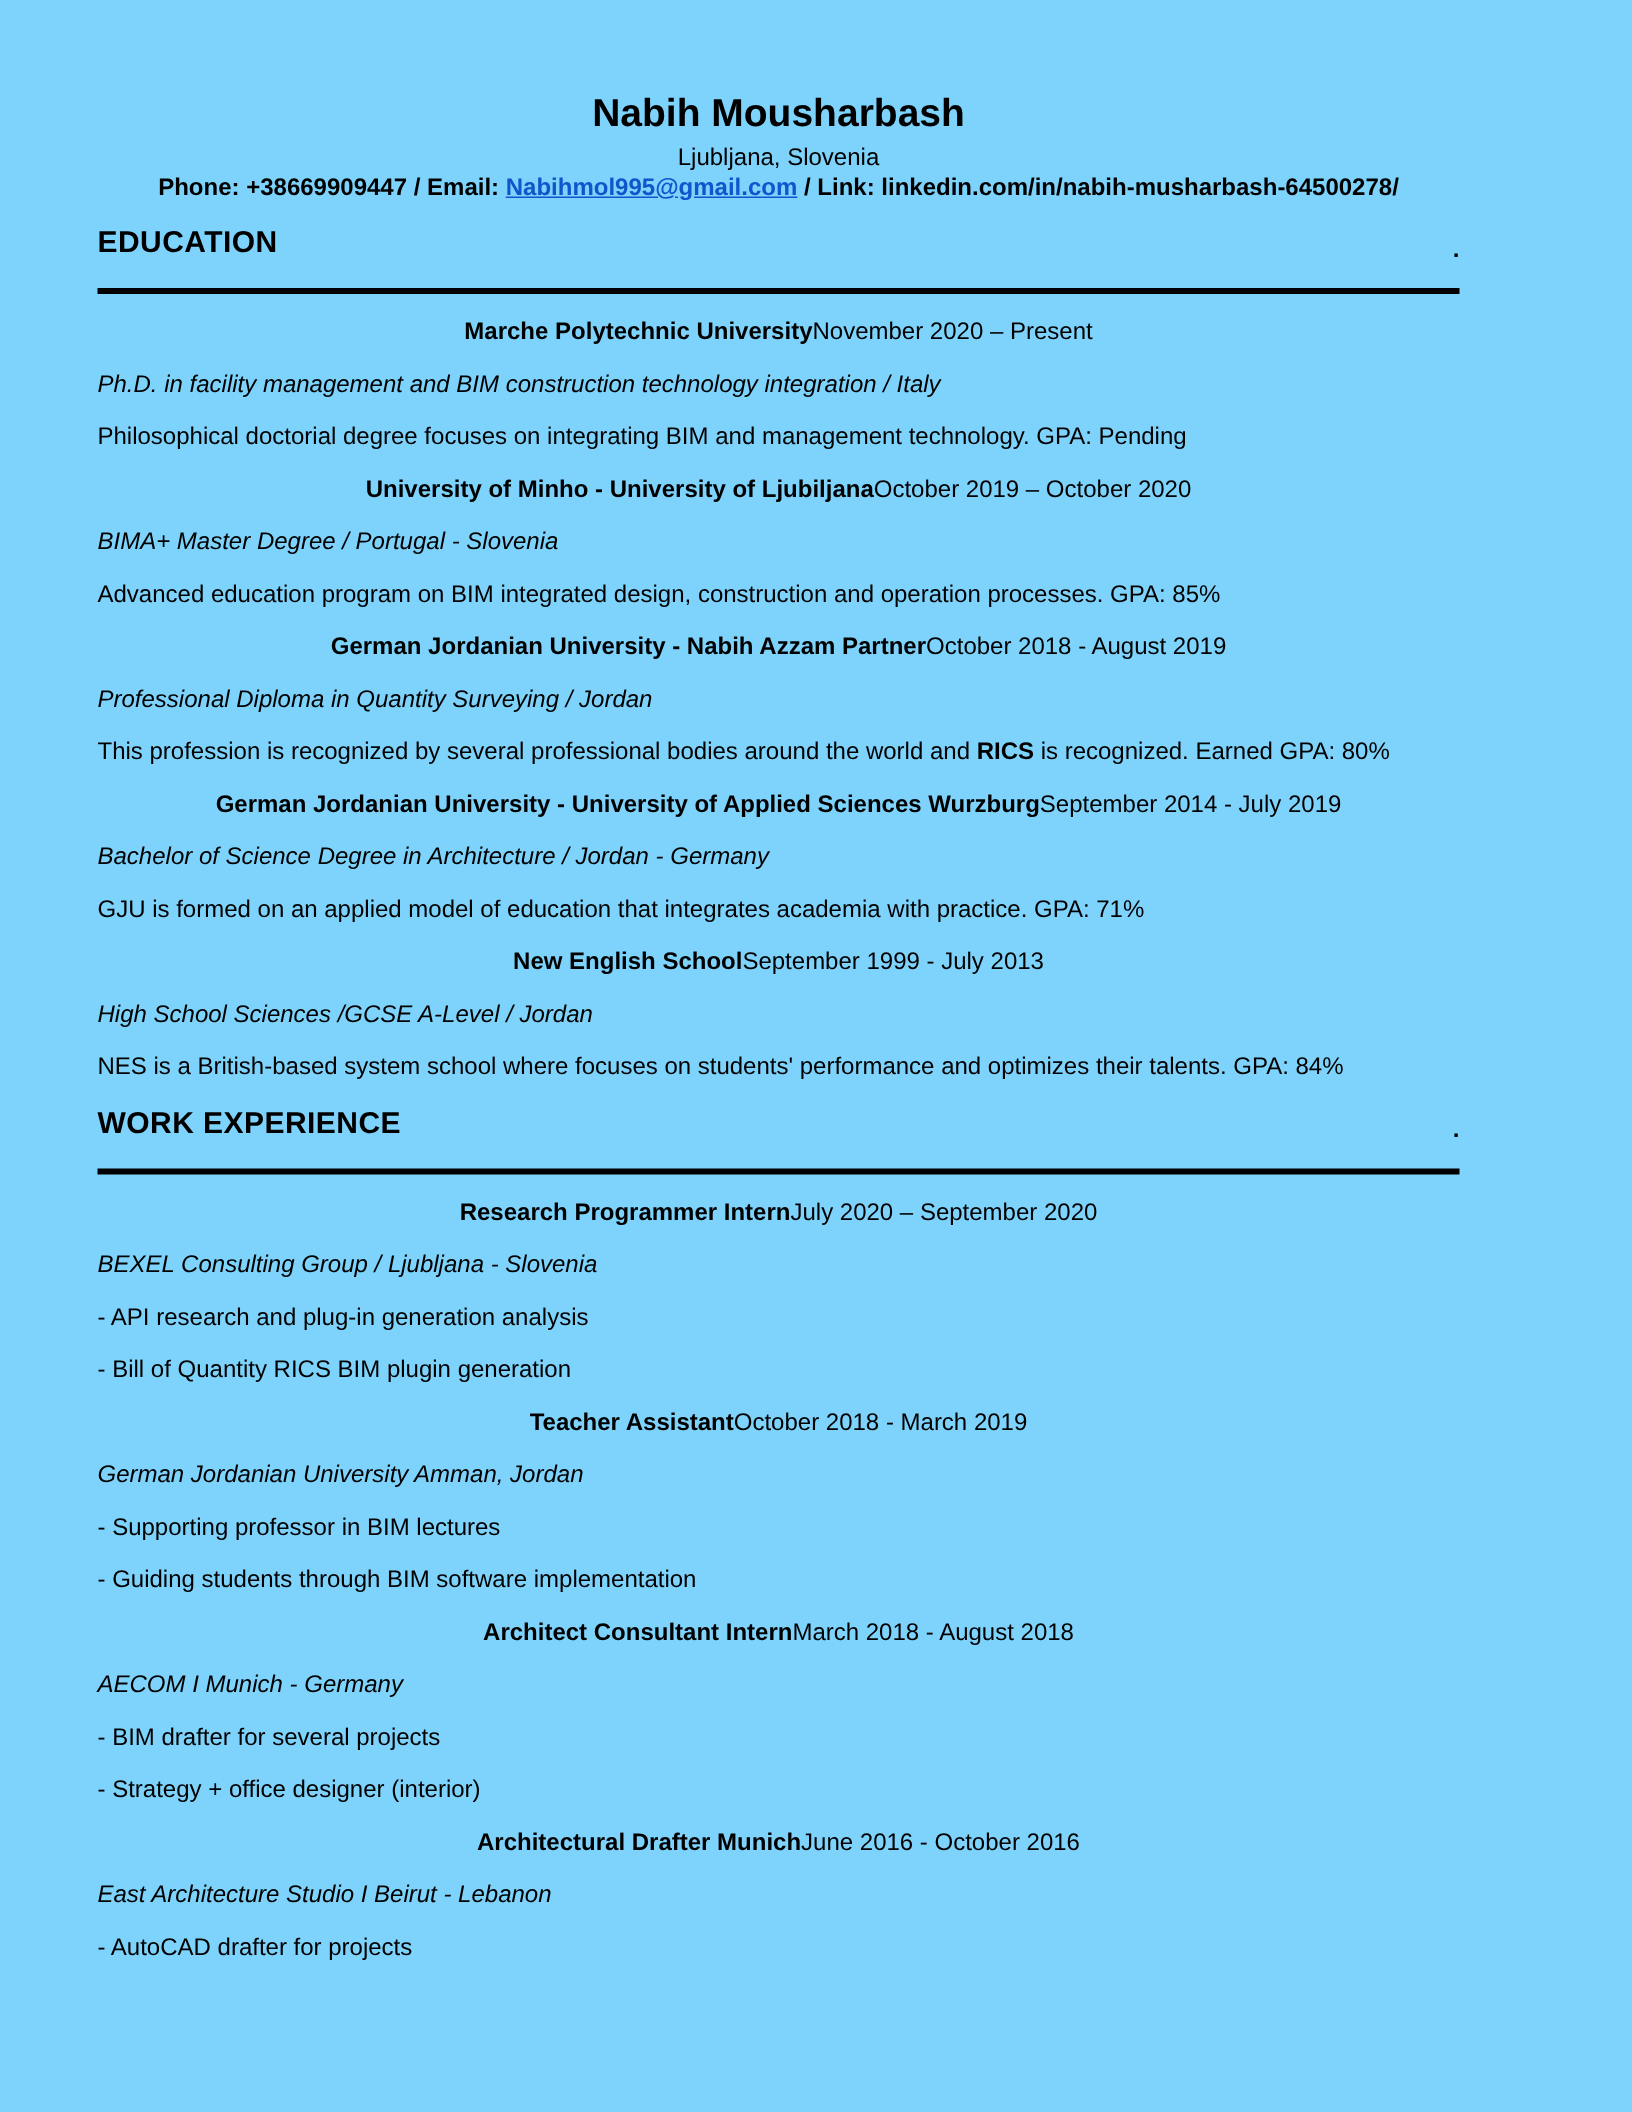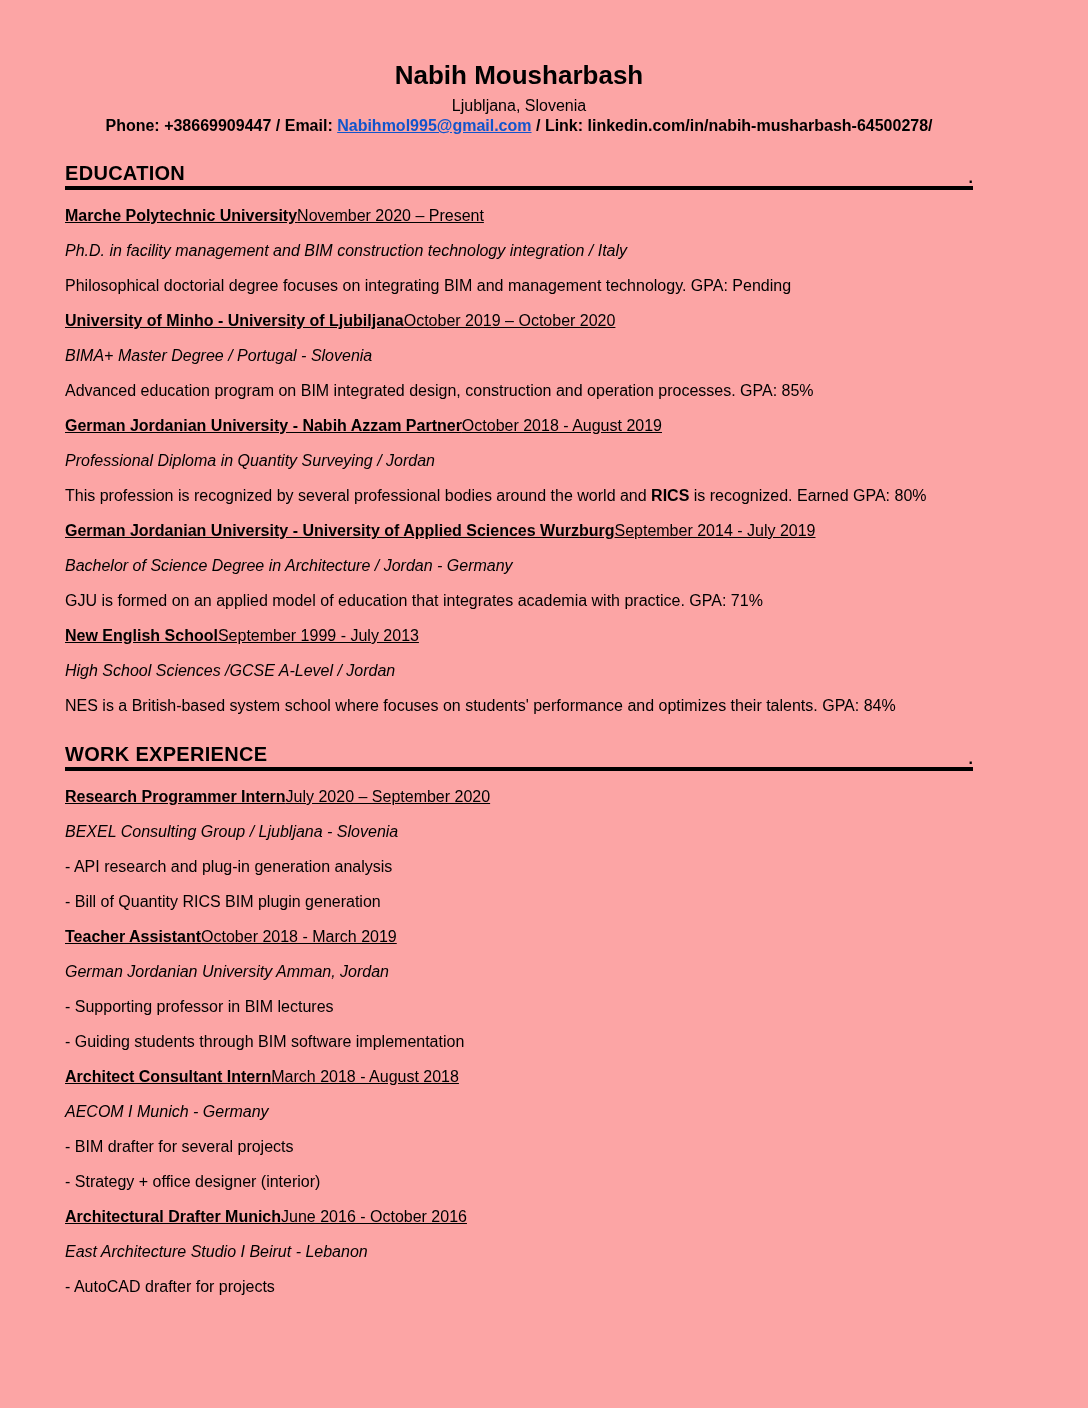--- a/index.html
+++ b/index.html
@@ -1,21 +1,21 @@
 <!DOCTYPE html>
 <html><head>
 <meta charset="utf-8">
 <style>
   html, body { margin: 0; padding: 0; background: #ffffff; }
   .page {
     position: relative;
     width: 1088px;
     height: 1408px;
     margin: 0 auto;
-    background: #fca5a5;
+    background: #7dd3fc;
     box-sizing: border-box;
     padding: 60px 115px 0 65px;
     font-family: "Liberation Sans", sans-serif;
     color: #000000;
     overflow: hidden;
     --link-color: #1155CC;
   }
   .name {
     font-size: 26px;
     font-weight: bold;
@@ -39,45 +39,44 @@
   .email-link {
     color: var(--link-color);
     text-decoration: underline;
     cursor: pointer;
   }
   .section-head {
     display: flex;
     justify-content: space-between;
     align-items: flex-end;
     border-bottom: 4px solid #000000;
-    margin: 25px 0 15px 0;
-    padding-bottom: 1px;
+    margin: 14px 0 15px 0;
+    padding-bottom: 18px;
   }
   .section-title {
     font-size: 20px;
     font-weight: bold;
     letter-spacing: 0.3px;
     line-height: 24px;
   }
   .section-period {
     font-size: 16px;
     font-weight: bold;
     line-height: 14px;
   }
   .line {
     font-size: 16px;
     line-height: 22px;
     margin: 0 0 13px 0;
   }
   .entry { margin-bottom: 4px; }
   .entry-head {
     display: flex;
-    justify-content: flex-start;
+    justify-content: center;
     align-items: baseline;
-    text-decoration: underline;
   }
   .entry-title { font-weight: bold; }
   .entry-date { font-weight: normal; }
   .entry-sub { font-style: italic; }
   .b { font-weight: bold; }
 </style>
 </head>
 <body>
 
 <div class="page" style="--link-color: #1155CC;">

